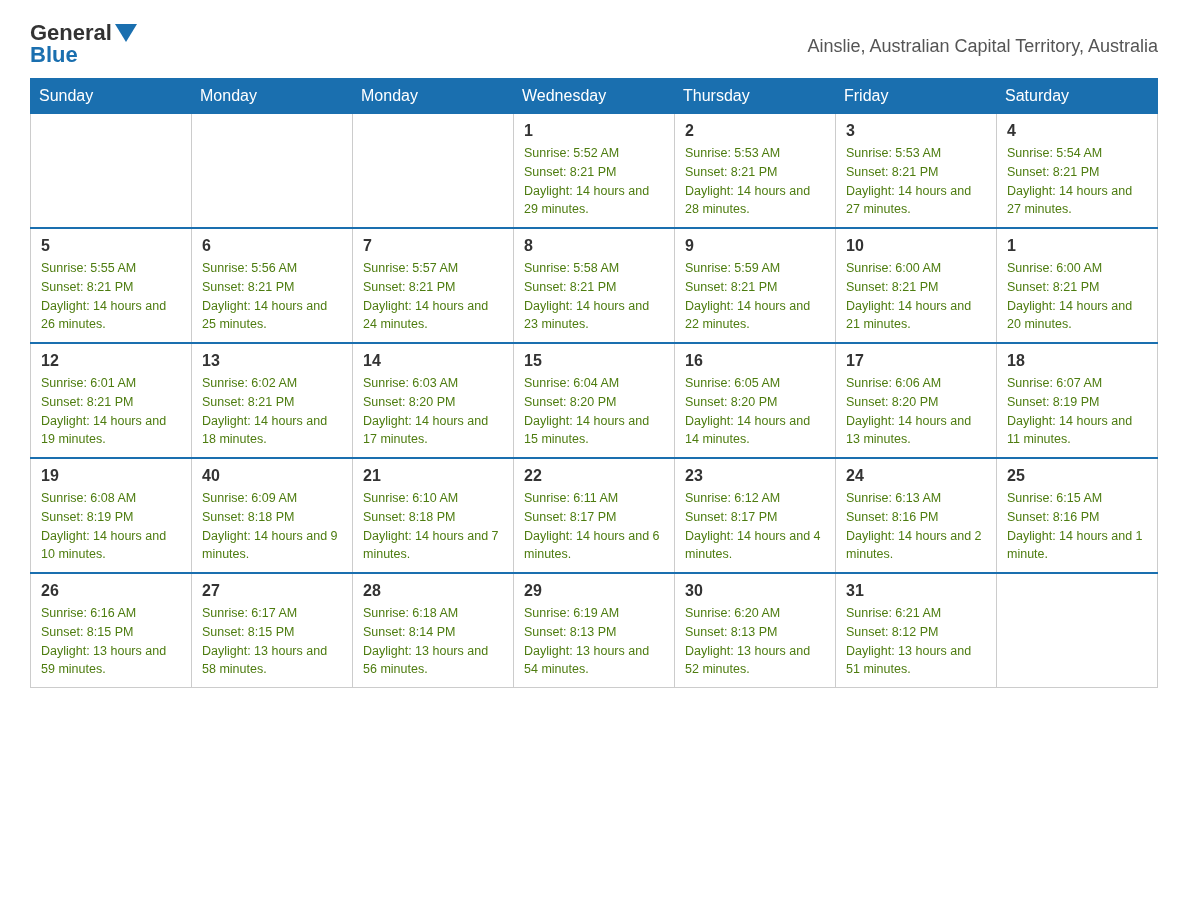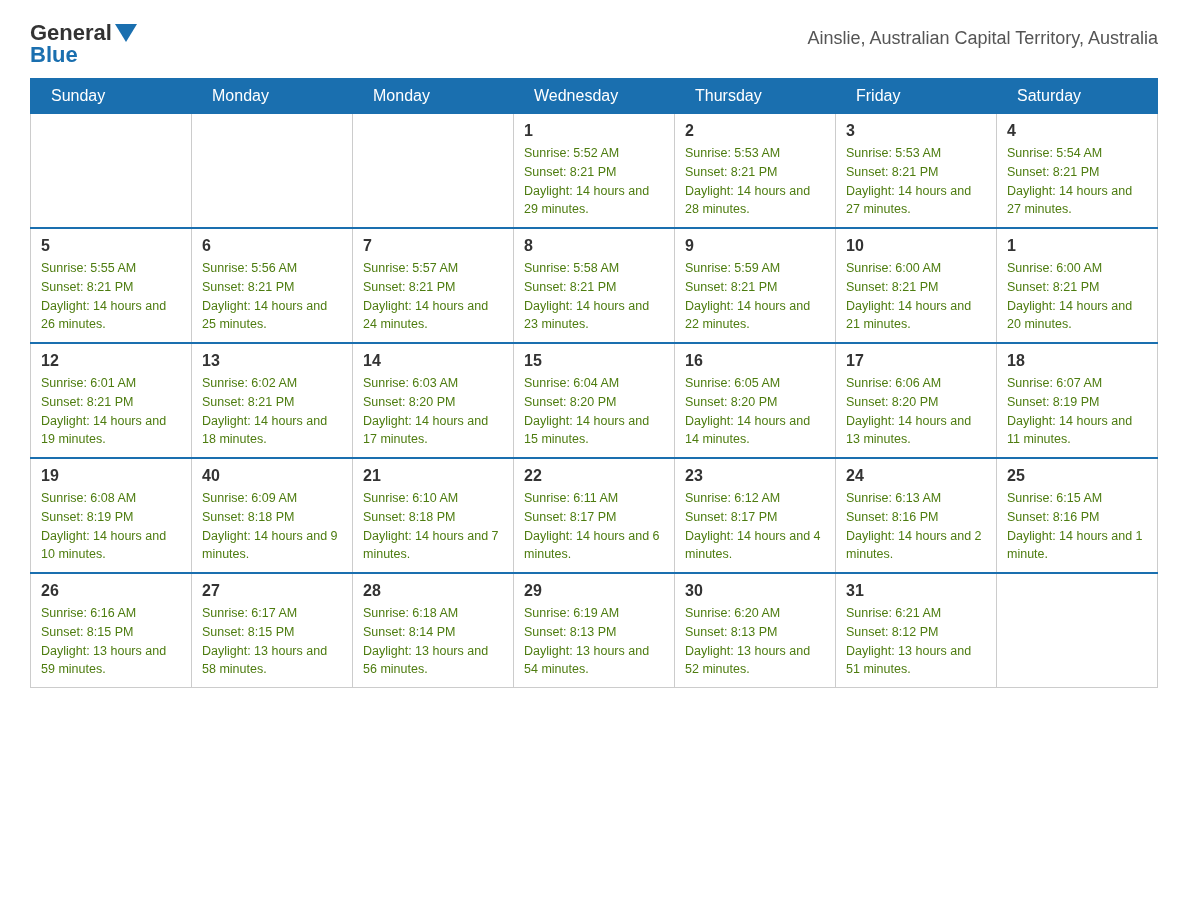--- a/index.html
+++ b/index.html
@@ -37,33 +37,33 @@
     }
     .calendar-title {
       font-size: 42px;
       font-weight: normal;
       color: #333;
       line-height: 1.1;
     }
     .calendar-subtitle {
       font-size: 18px;
       color: #555;
-      margin-top: 8px;
+      margin-top: 16px;
     }
     .calendar-table {
       width: 100%;
       border-collapse: collapse;
       margin-top: 10px;
     }
     .calendar-table th {
       background-color: #1a6faf;
       color: #fff;
       font-size: 16px;
       font-weight: normal;
-      padding: 8px 20px;
+      padding: 8px 8px;
       text-align: left;
       border: 1px solid #1a6faf;
     }
     .calendar-table td {
       vertical-align: top;
       padding: 8px 10px;
       border: 1px solid #ccc;
       width: calc(100% / 7);
       min-height: 100px;
       font-size: 13px;

